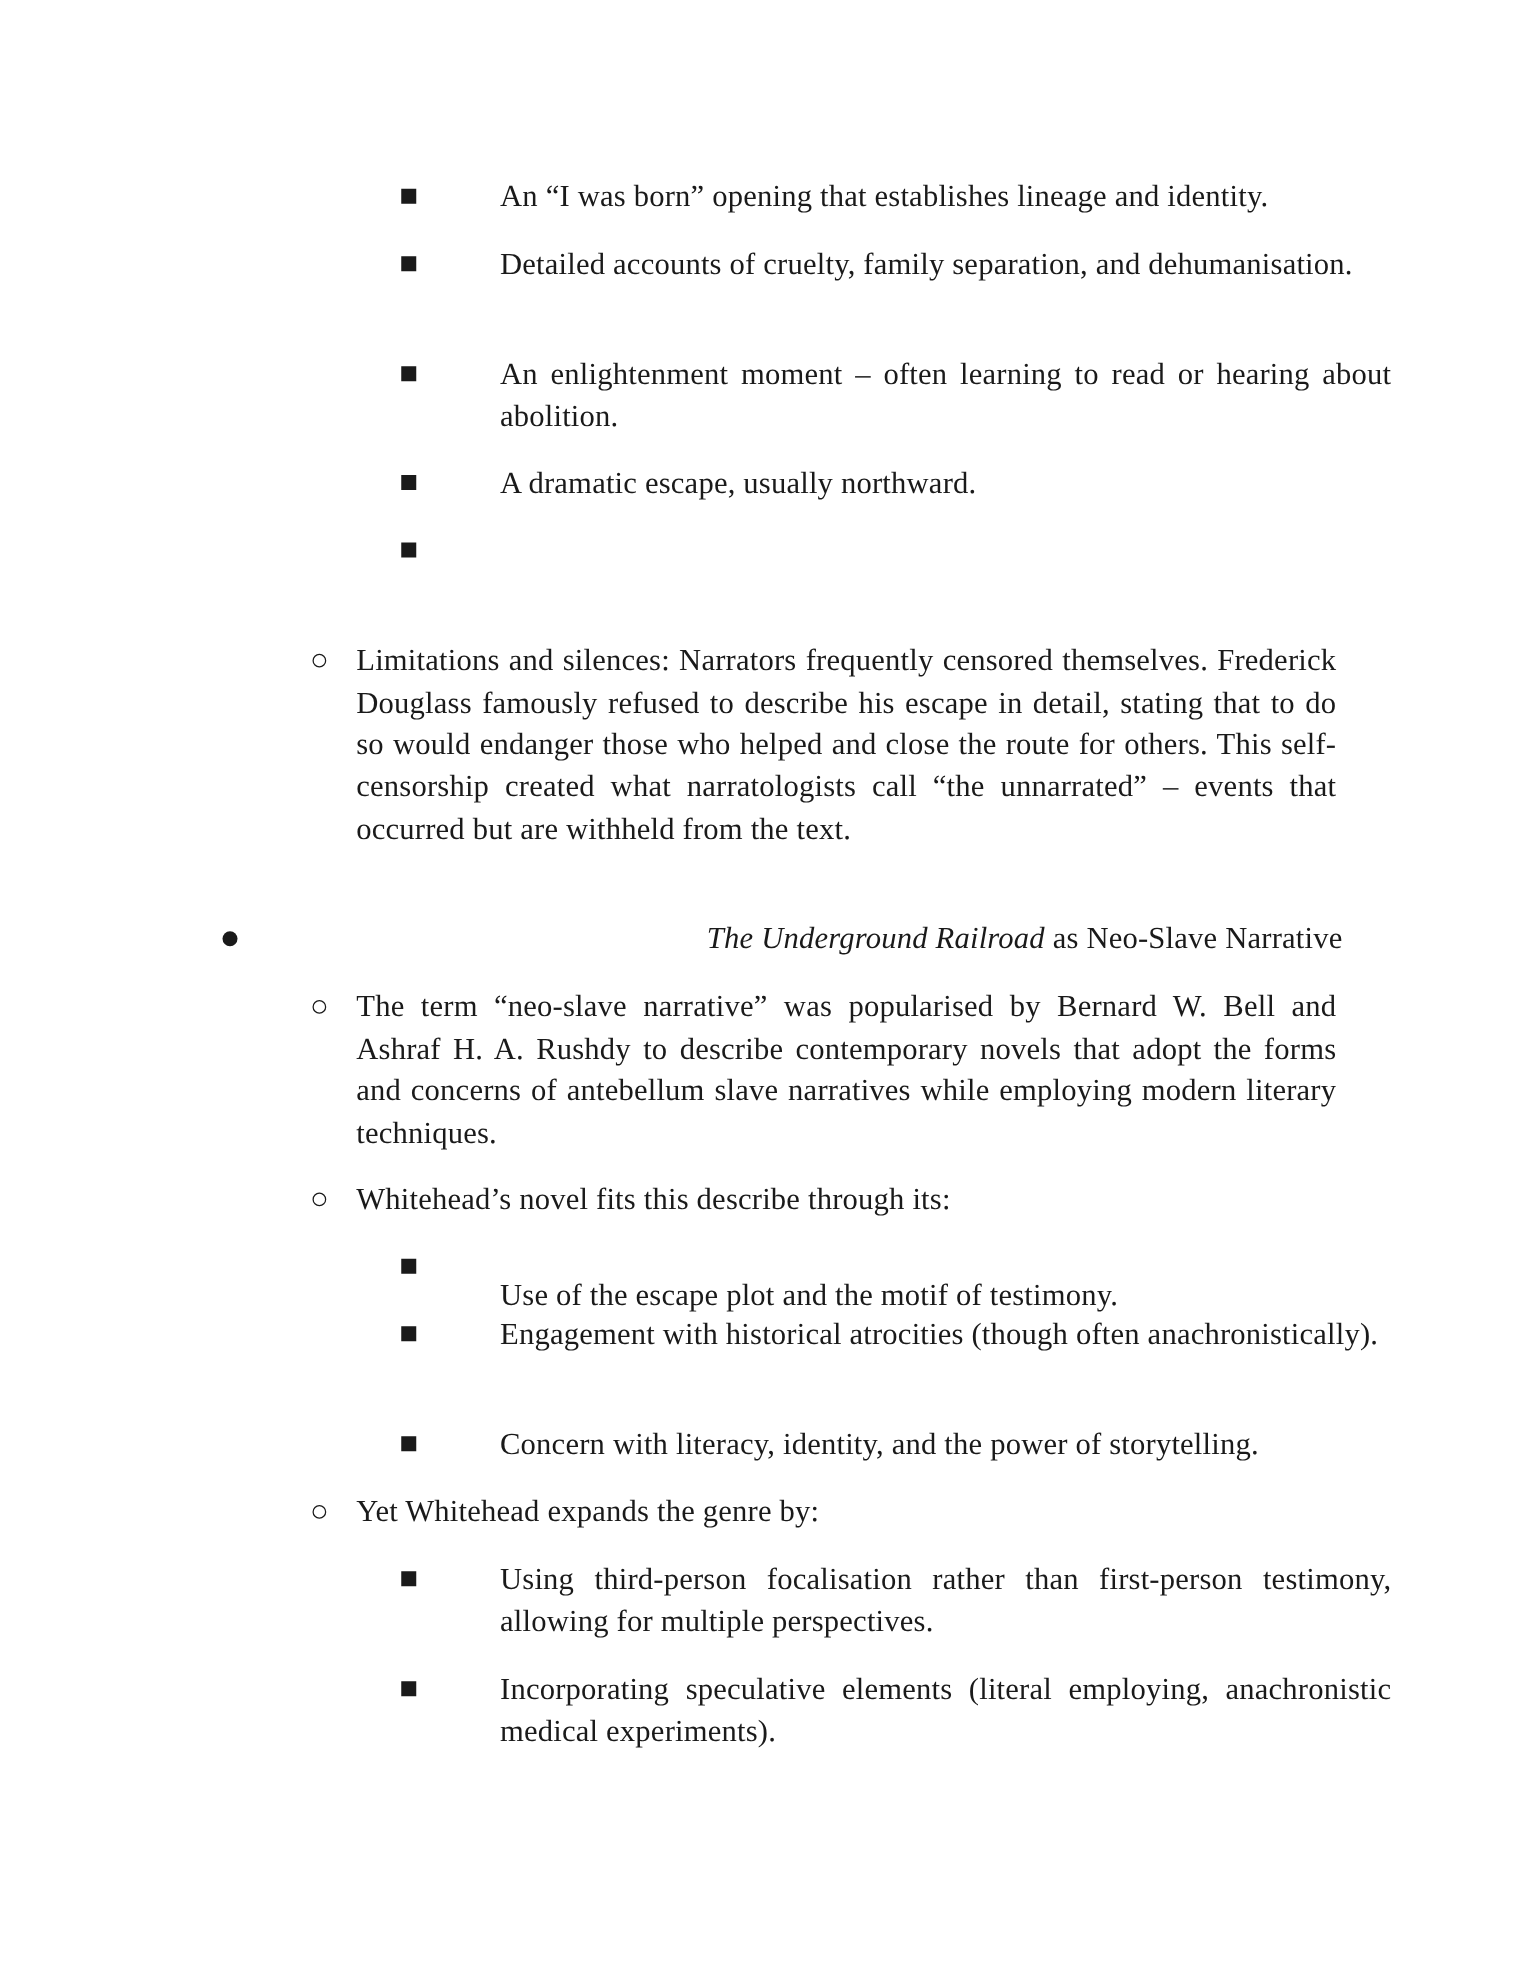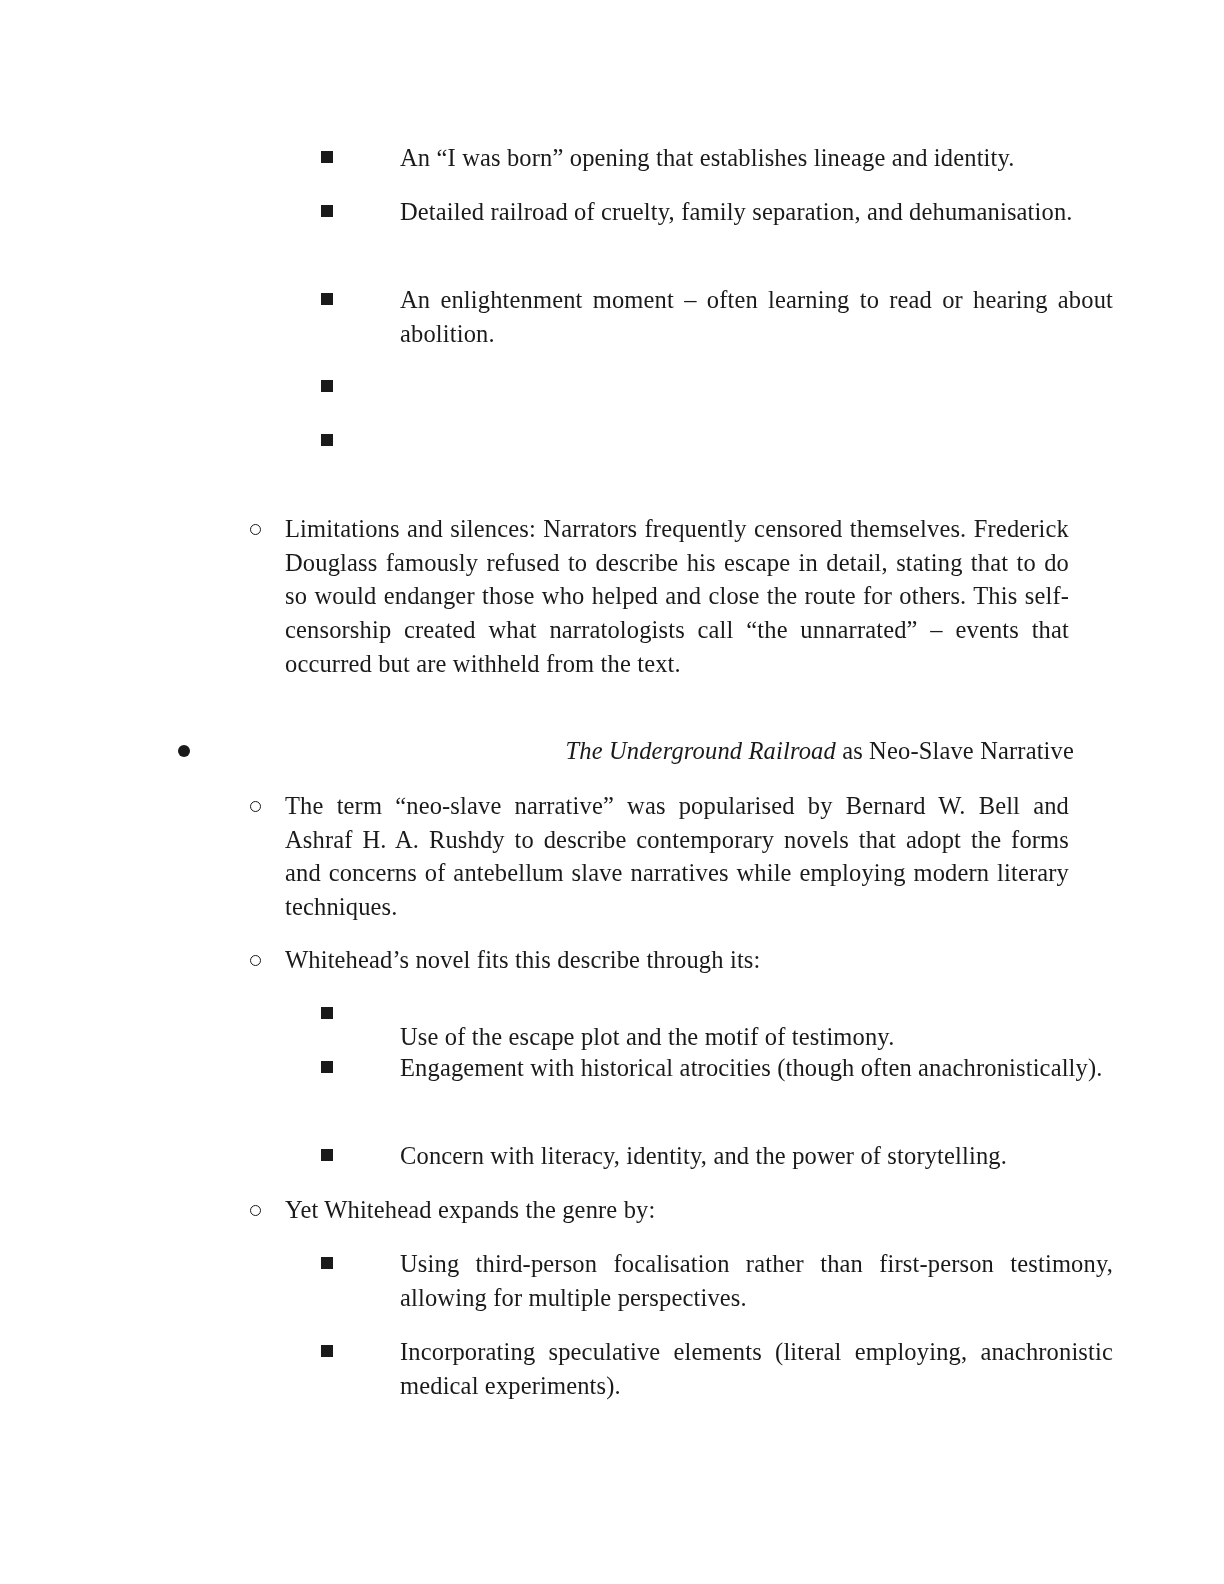--- a/index.html
+++ b/index.html
@@ -26,29 +26,32 @@
 
 <div class="page">
 
   <span class="bullet l3b" style="top:141px"><span class="sq"></span></span>
   <div class="item l3" style="top:141px">
       <span class="txt">An “I was born” opening that establishes lineage and identity.</span>
     </div>
 
   <span class="bullet l3b" style="top:195px"><span class="sq"></span></span>
   <div class="item l3" style="top:195px">
-      <span class="txt">Detailed railroad of cruelty, family separation, and dehumanisation.</span>
+      <span class="txt">Detailed accounts of cruelty, family separation, and dehumanisation.</span>
     </div>
 
   <span class="bullet l3b" style="top:283px"><span class="sq"></span></span>
   <div class="item l3" style="top:283px">
       <span class="txt">An enlightenment moment – often learning to read or hearing about abolition.</span>
     </div>
 
   <span class="bullet l3b" style="top:370px"><span class="sq"></span></span>
+  <div class="item l3" style="top:370px">
+      <span class="txt">A dramatic escape, usually northward.</span>
+    </div>
 
   <span class="bullet l3b" style="top:424px"><span class="sq"></span></span>
 
   <span class="bullet l2b" style="top:512px"><span class="circ"></span></span>
   <div class="item l2" style="top:512px">
       <span class="txt">Limitations and silences: Narrators frequently censored themselves. Frederick Douglass famously refused to describe his escape in detail, stating that to do so would endanger those who helped and close the route for others. This self-censorship created what narratologists call “the unnarrated” – events that occurred but are withheld from the text.</span>
     </div>
 
   <span class="bullet l1b" style="top:734px"><span class="dot"></span></span>
   <div class="item l1" style="top:734px; text-align:right">

